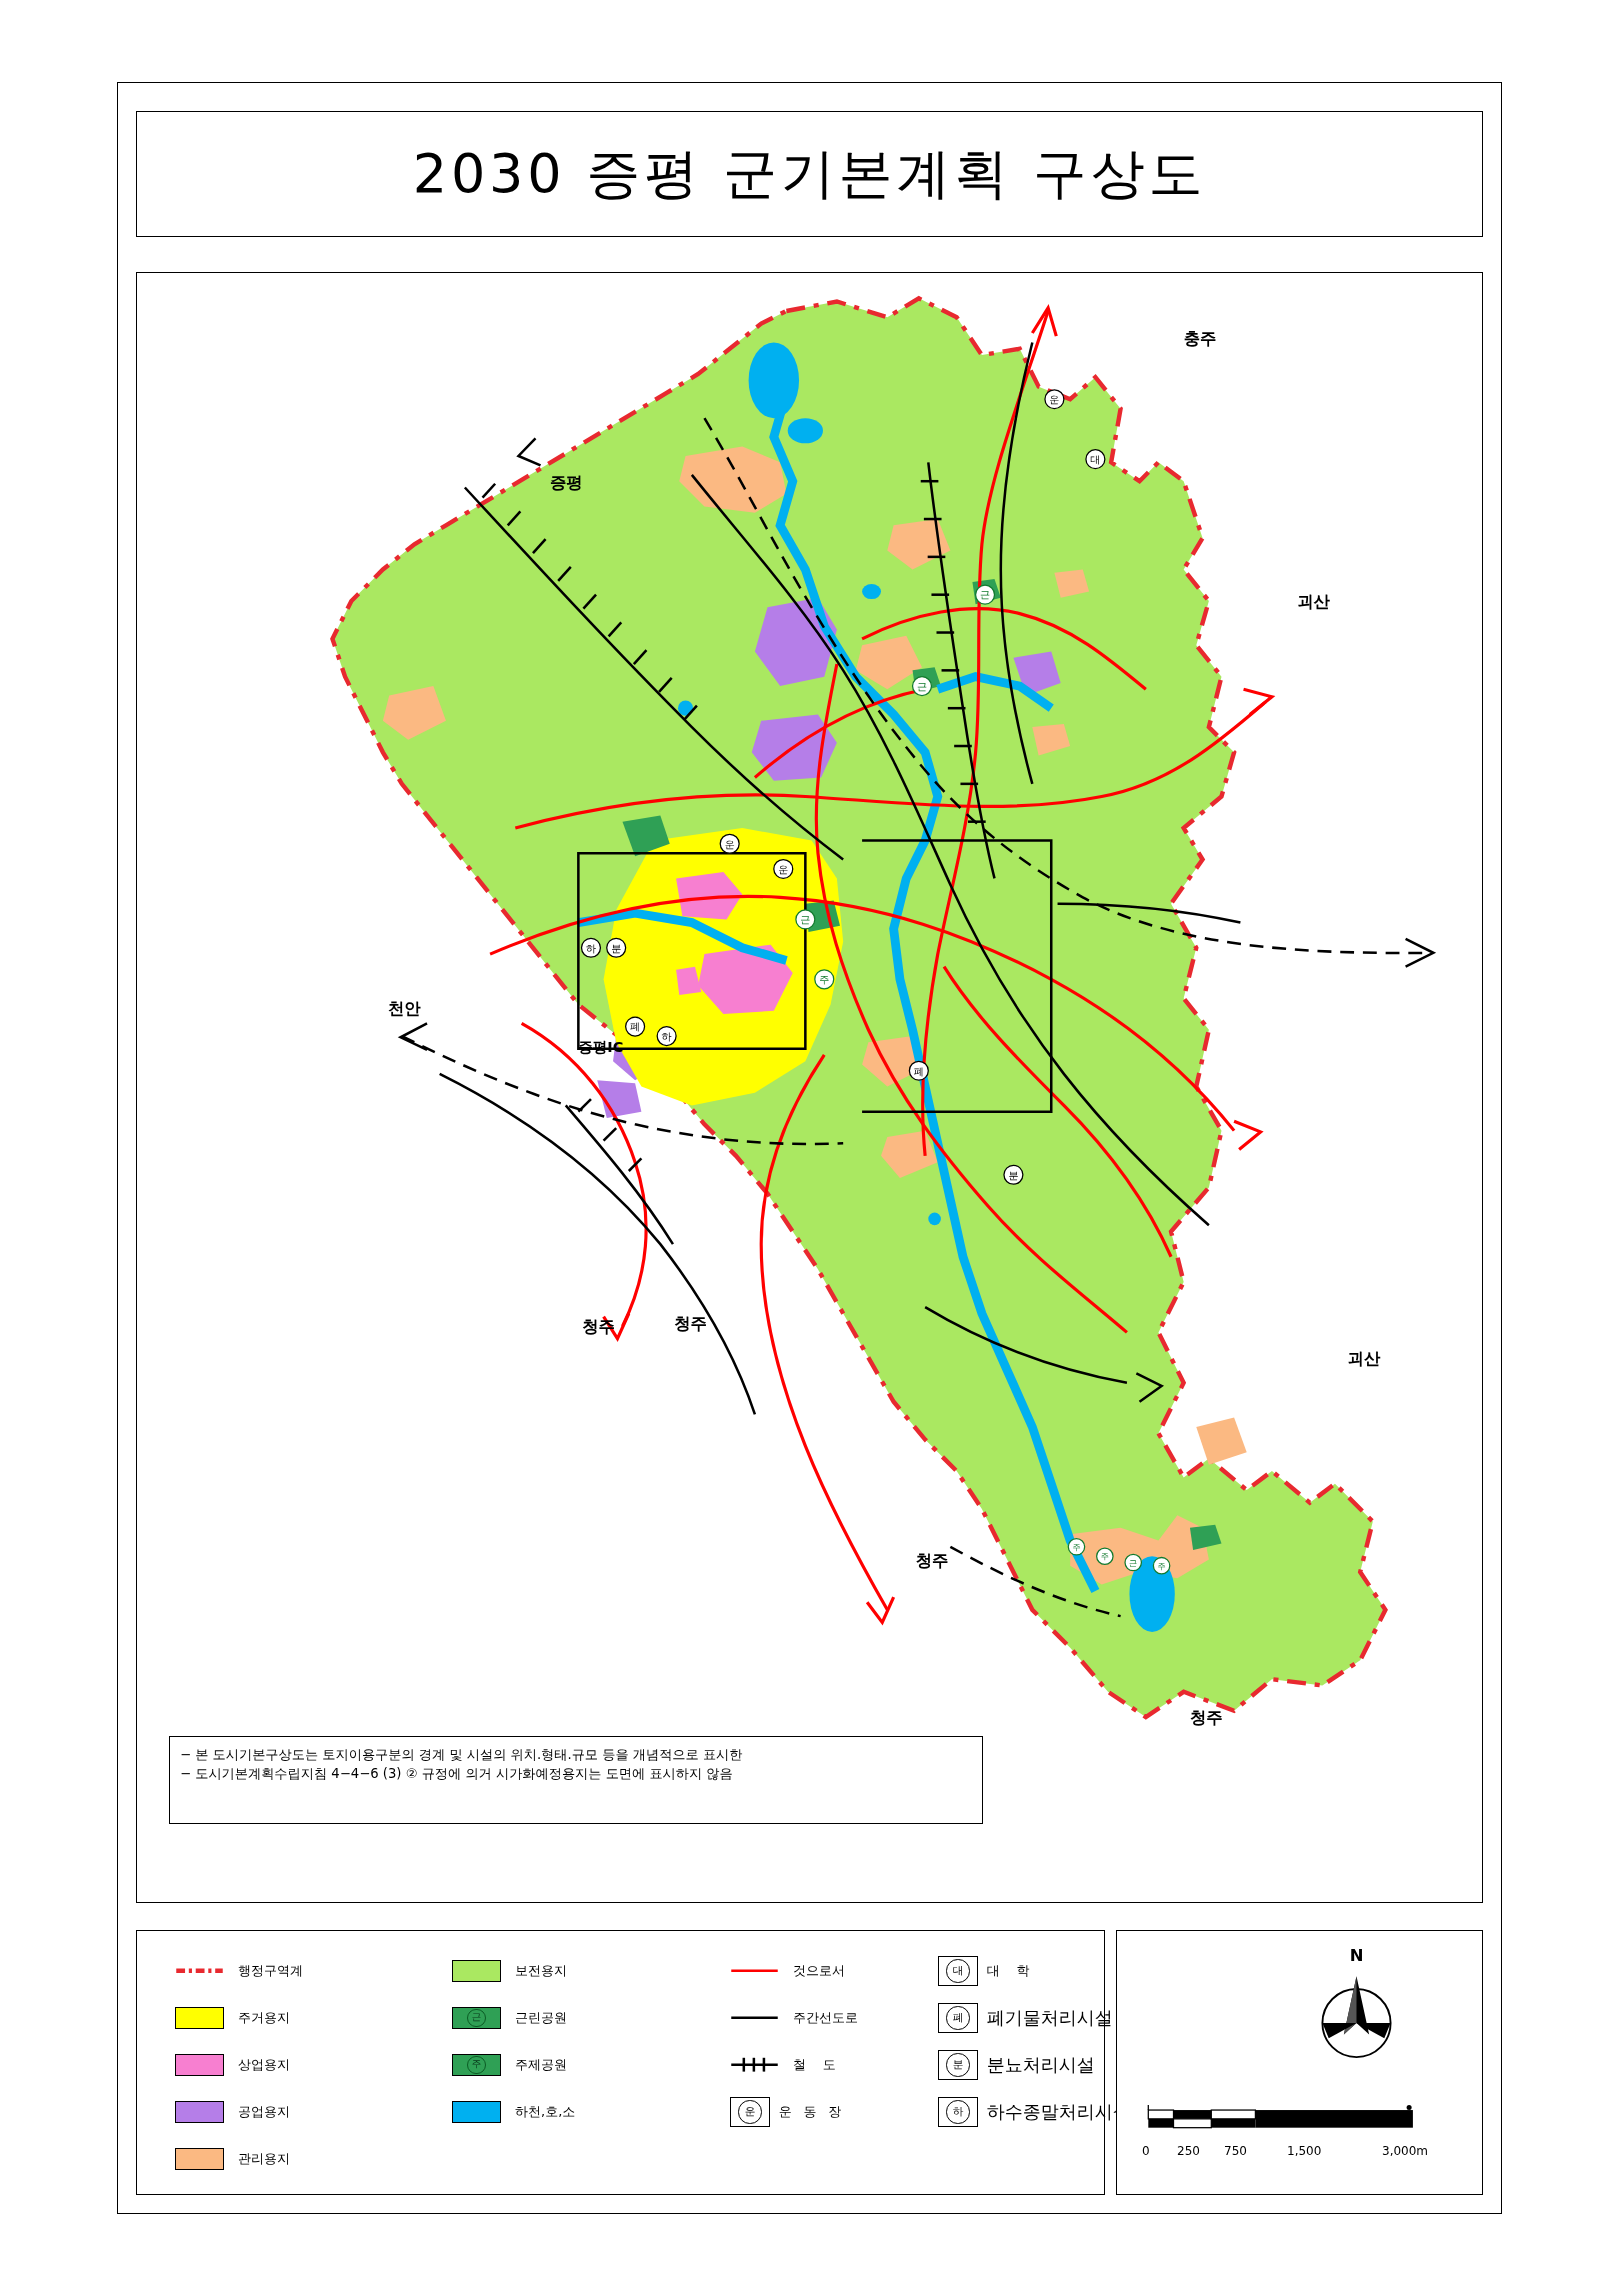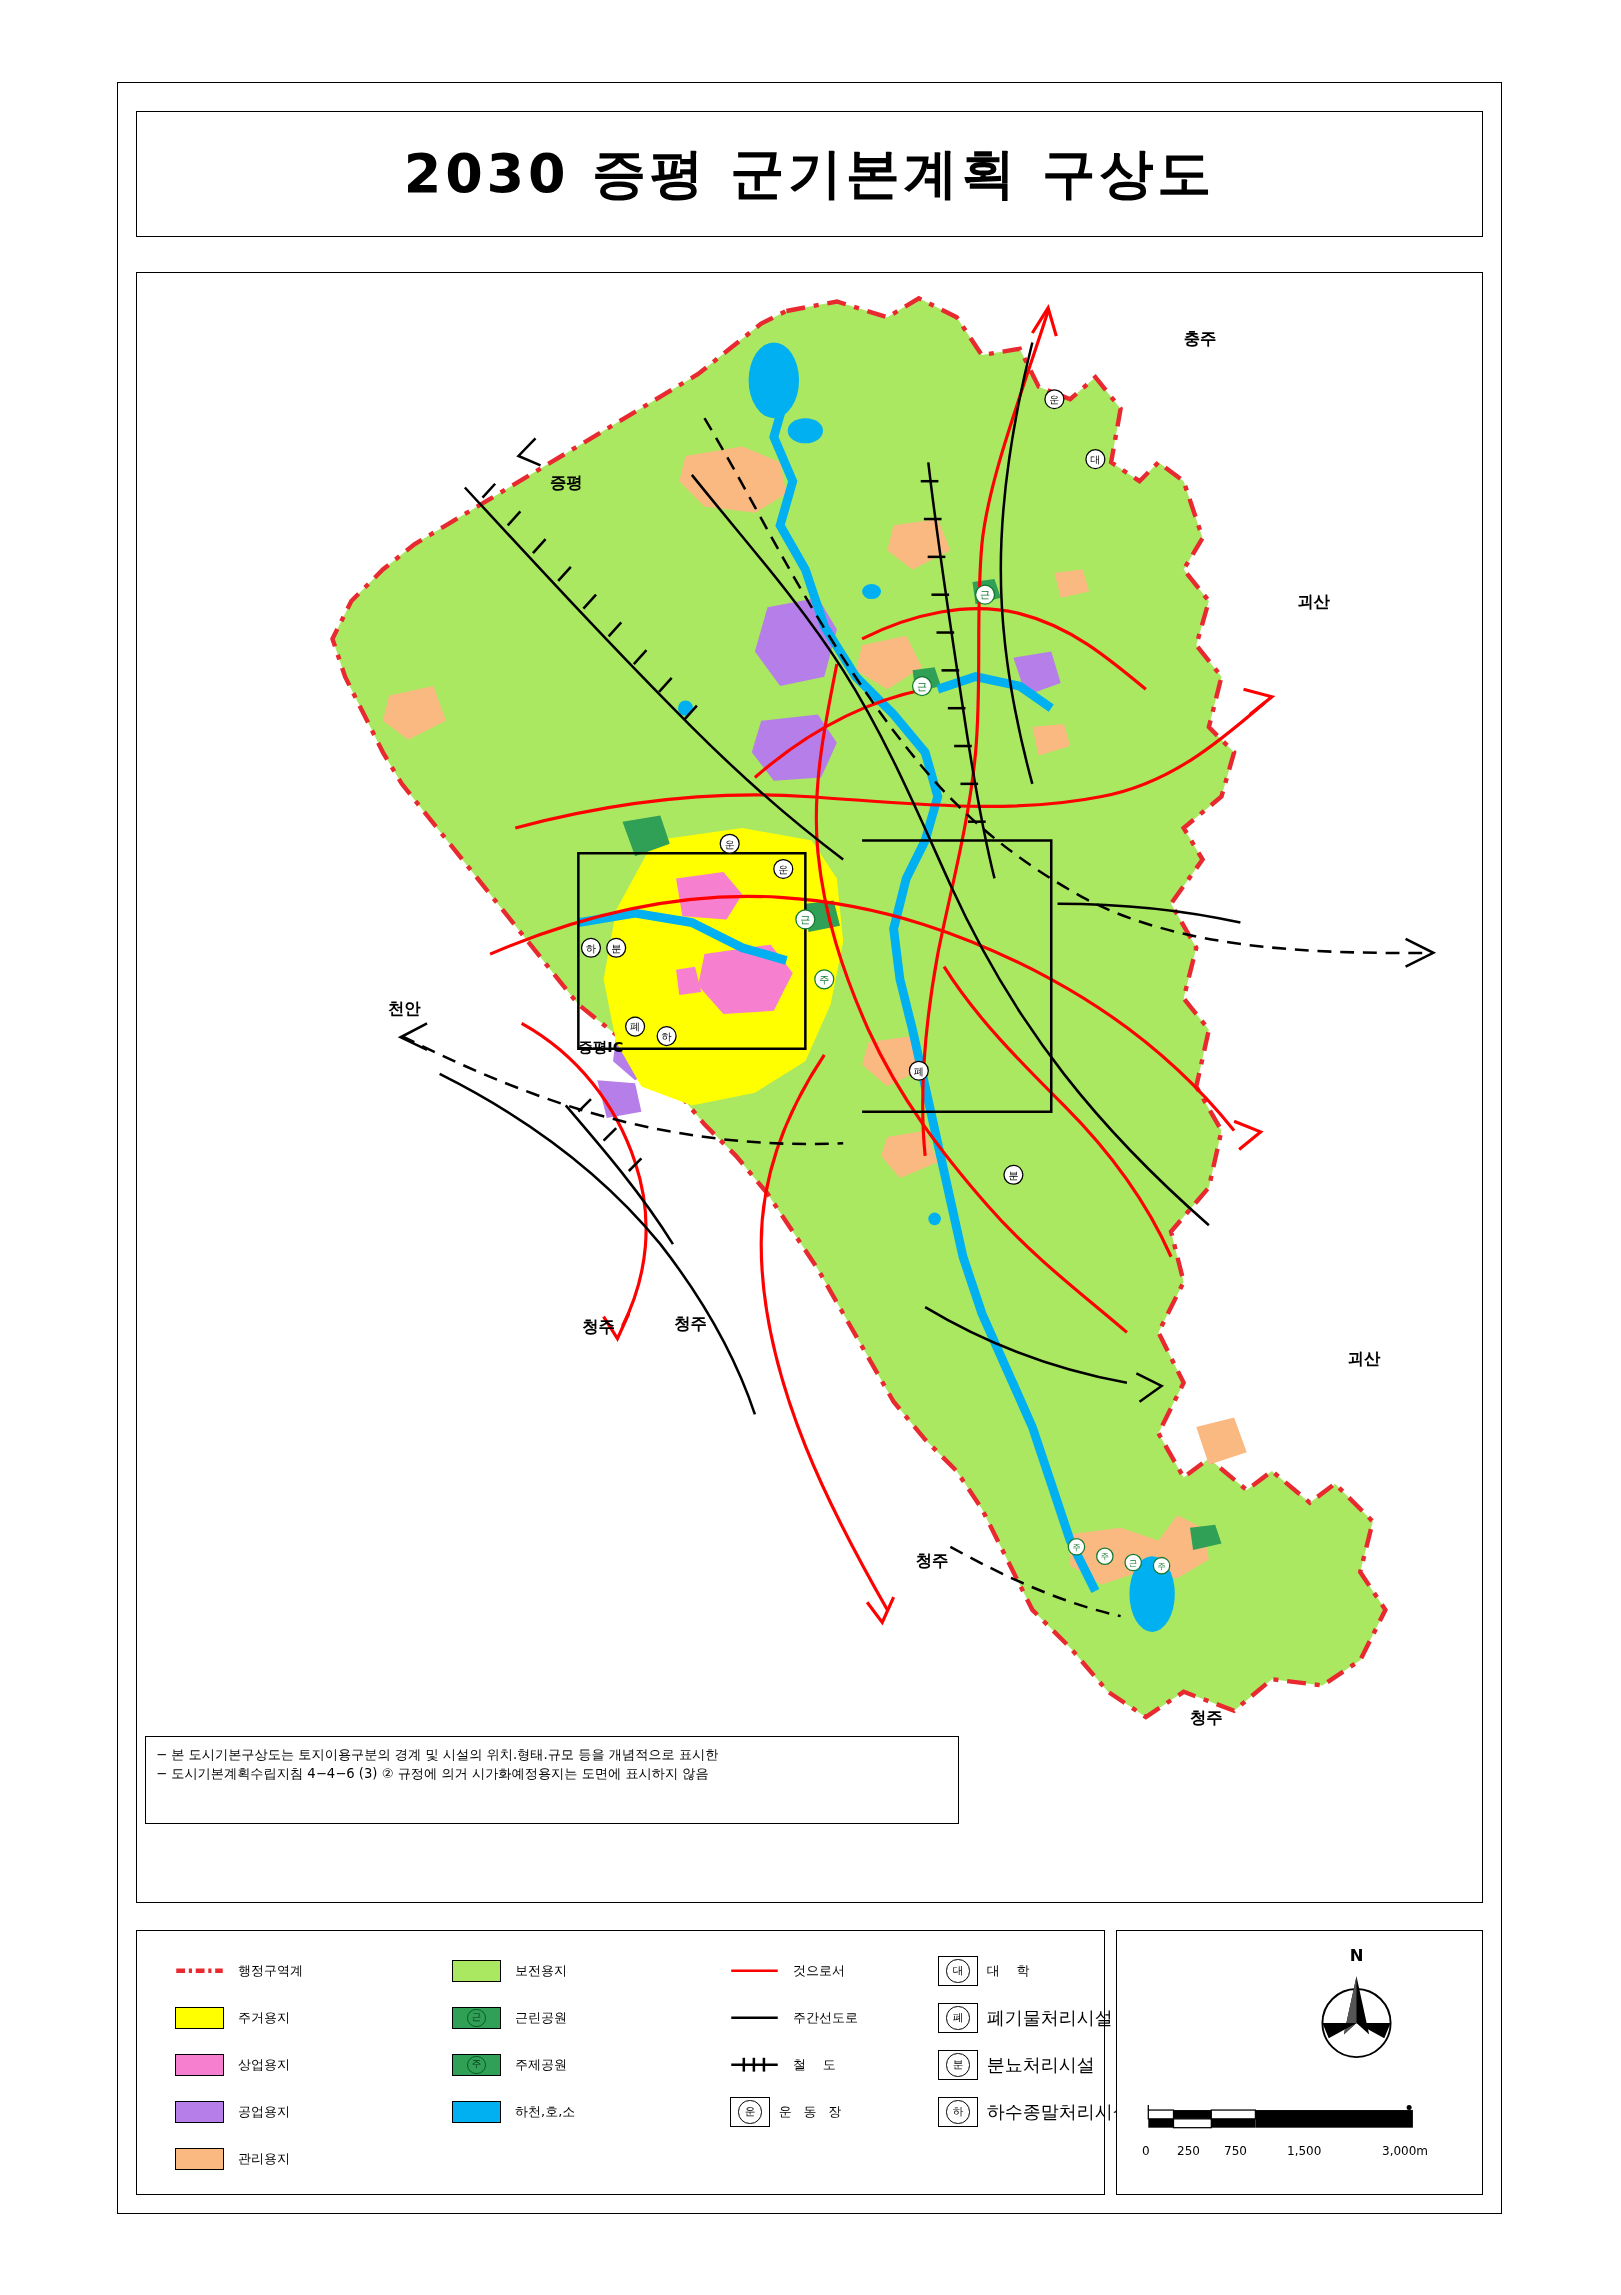--- a/index.html
+++ b/index.html
@@ -36,21 +36,21 @@
     height: 126px;
     border: 1.9px solid #000;
     box-sizing: border-box;
     display: flex;
     align-items: center;
     justify-content: center;
     background: #fff;
   }
   .title-text {
     font-size: 54px;
-    font-weight: bold;
+    font-weight: normal;
     letter-spacing: 3.8px;
     color: #000;
     font-family: "DejaVu Sans", sans-serif;
   }
   .map-box {
     position: absolute;
     left: 136px; top: 272px;
     width: 1347px;
     height: 1631px;
     border: 1.9px solid #000;
@@ -73,21 +73,21 @@
     width: 367px;
     height: 265px;
     border: 1.9px solid #000;
     box-sizing: border-box;
     background: #fff;
   }
 
   
   .note-box {
     position: absolute;
-    left: 8px; top: 1463px;
+    left: 32px; top: 1463px;
     width: 814px;
     height: 88px;
     border: 1.3px solid #000;
     box-sizing: border-box;
     background: #fff;
     padding: 7.6px 10px;
     font-size: 13.2px;
     line-height: 1.45;
     color: #000;
     font-family: "DejaVu Sans", sans-serif;

